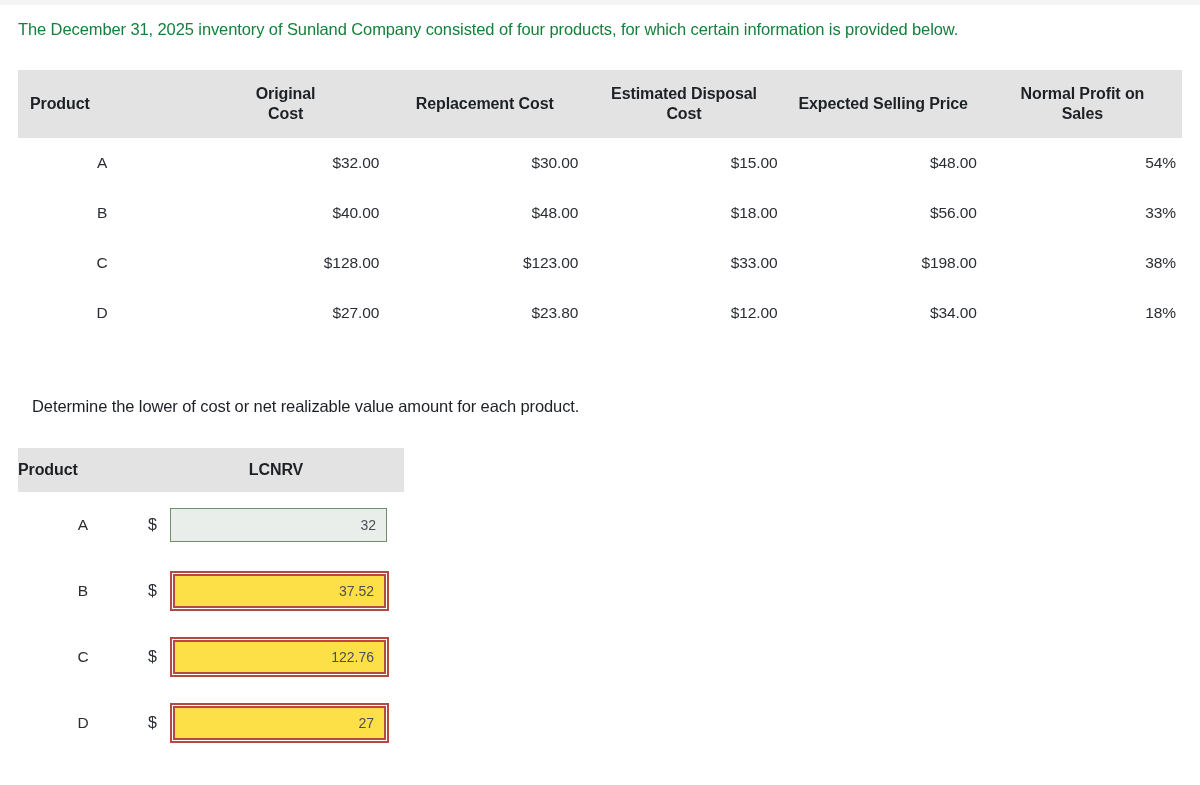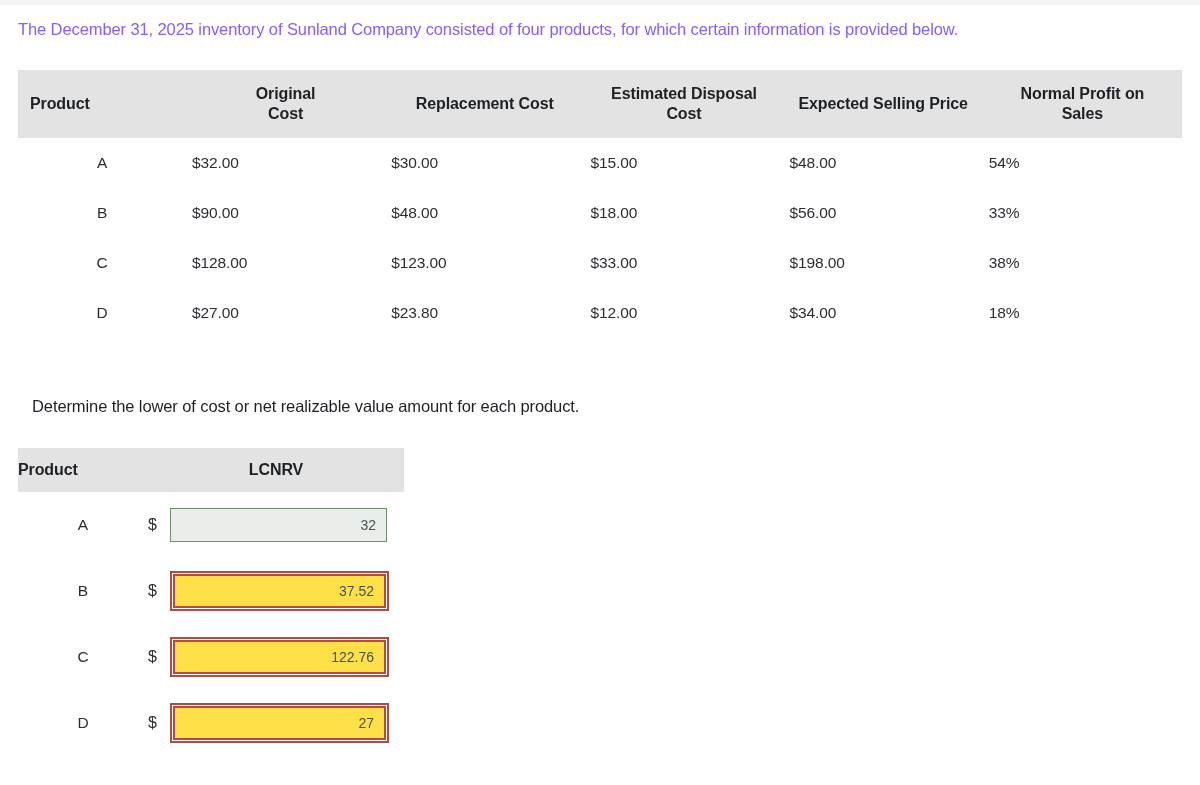--- a/index.html
+++ b/index.html
@@ -30,21 +30,21 @@
     top: 5px; left: 0;
     width: 1200px;
   }
 
   
   .intro-text {
     margin: 0;
     padding: 13px 18px 0 18px;
     font-size: 16.5px;
     line-height: 1.35;
-    color: #8b5cf6;
+    color: #15803d;
     letter-spacing: -0.1px;
   }
 
   .instruction-text {
     margin: 0;
     padding: 0 32px;
     font-size: 16.5px;
     line-height: 1.35;
     color: #1d2125;
     letter-spacing: -0.1px;
@@ -80,21 +80,21 @@
     padding-left: 12px;
     width: 150px;
   }
   table.data-table thead th.col-num {
     text-align: center;
   }
   table.data-table tbody td {
     font-size: 15.5px;
     color: #2a2e33;
     padding: 16px 6px;
-    text-align: left;
+    text-align: right;
     letter-spacing: -0.1px;
   }
   table.data-table tbody td.cell-product {
     text-align: center;
     width: 150px;
   }
 
   
   .answer-table-wrap {
     position: absolute;
@@ -216,21 +216,21 @@
         <tr>
           <td class="cell-product">A</td>
           <td>$32.00</td>
           <td>$30.00</td>
           <td>$15.00</td>
           <td>$48.00</td>
           <td>54%</td>
         </tr>
         <tr>
           <td class="cell-product">B</td>
-          <td>$90.00</td>
+          <td>$40.00</td>
           <td>$48.00</td>
           <td>$18.00</td>
           <td>$56.00</td>
           <td>33%</td>
         </tr>
         <tr>
           <td class="cell-product">C</td>
           <td>$128.00</td>
           <td>$123.00</td>
           <td>$33.00</td>

